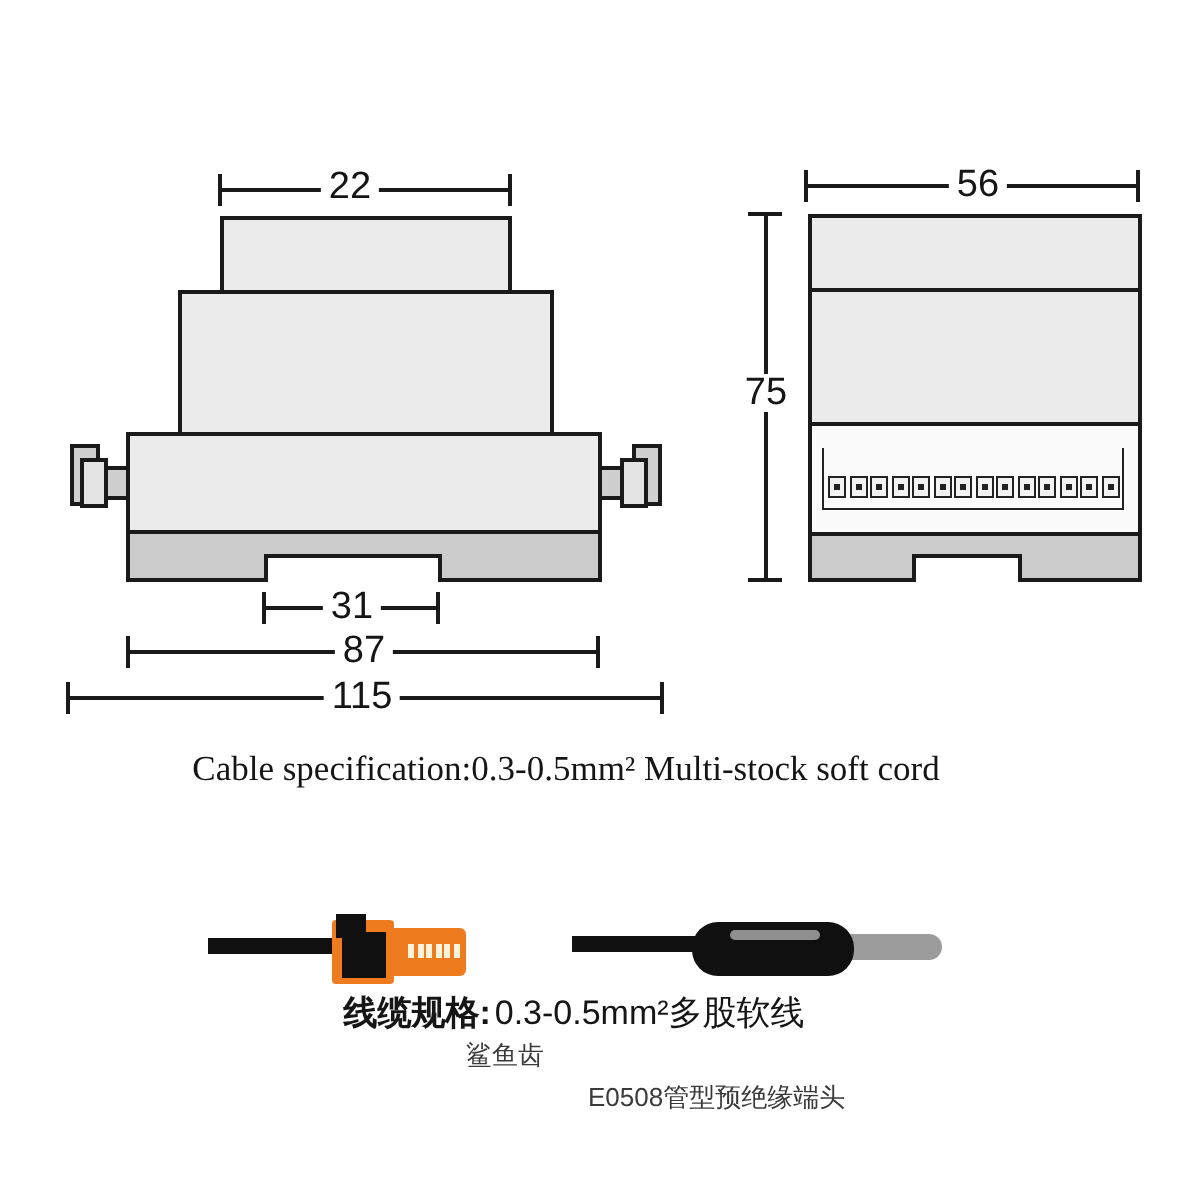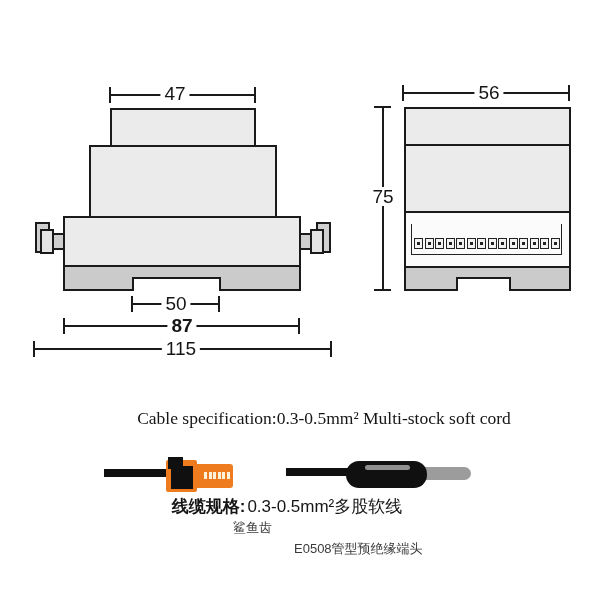--- a/index.html
+++ b/index.html
@@ -48,45 +48,45 @@
 </head>
 <body>
 
 <div id="canvas">
 
   <div class="layer">
 
     <div class="ln" style="left:110px;top:94px;width:146px;height:2px;"></div>
     <div class="ln" style="left:109px;top:87px;width:2px;height:16px;"></div>
     <div class="ln" style="left:254px;top:87px;width:2px;height:16px;"></div>
-    <span class="dim-label" style="left:175px;top:84px;">47</span>
+    <span class="dim-label" style="left:175px;top:84px;">22</span>
 
     <div class="part" style="left:110px;top:108px;width:146px;height:39px;"></div>
     <div class="part" style="left:89px;top:145px;width:188px;height:73px;"></div>
     <div class="part" style="left:63px;top:216px;width:238px;height:51px;"></div>
     <div class="part strip" style="left:63px;top:265px;width:238px;height:26px;"></div>
     <div class="notch" style="left:132px;top:277px;width:89px;height:14px;"></div>
 
     <div class="clip" style="left:35px;top:222px;width:15px;height:31px;"></div>
     <div class="clip" style="left:49px;top:233px;width:16px;height:17px;"></div>
     <div class="clip mid" style="left:40px;top:229px;width:14px;height:25px;"></div>
 
     <div class="clip" style="left:316px;top:222px;width:15px;height:31px;"></div>
     <div class="clip" style="left:299px;top:233px;width:16px;height:17px;"></div>
     <div class="clip mid" style="left:310px;top:229px;width:14px;height:25px;"></div>
 
     <div class="ln" style="left:131px;top:296px;width:2px;height:16px;"></div>
     <div class="ln" style="left:218px;top:296px;width:2px;height:16px;"></div>
     <div class="ln" style="left:132px;top:303px;width:88px;height:2px;"></div>
-    <span class="dim-label" style="left:176px;top:294px;">50</span>
+    <span class="dim-label" style="left:176px;top:294px;">31</span>
 
     <div class="ln" style="left:63px;top:318px;width:2px;height:16px;"></div>
     <div class="ln" style="left:298px;top:318px;width:2px;height:16px;"></div>
     <div class="ln" style="left:64px;top:325px;width:236px;height:2px;"></div>
-    <span class="dim-label" style="left:182px;top:316px;font-weight:bold;">87</span>
+    <span class="dim-label" style="left:182px;top:316px;">87</span>
 
     <div class="ln" style="left:33px;top:341px;width:2px;height:16px;"></div>
     <div class="ln" style="left:330px;top:341px;width:2px;height:16px;"></div>
     <div class="ln" style="left:34px;top:348px;width:296px;height:2px;"></div>
     <span class="dim-label" style="left:181px;top:339px;">115</span>
   </div>
 
   <div class="layer">
 
     <div class="ln" style="left:403px;top:92px;width:167px;height:2px;"></div>
@@ -118,21 +118,21 @@
         <span class="terminal"></span>
       </div>
 
     <div class="ln" style="left:382px;top:107px;width:2px;height:184px;"></div>
     <div class="ln" style="left:374px;top:106px;width:17px;height:2px;"></div>
     <div class="ln" style="left:374px;top:289px;width:17px;height:2px;"></div>
     <span class="dim-label" style="left:383px;top:187px;">75</span>
   </div>
 
   <div class="layer">
-    <div class="serif-caption" style="left:283px;top:408px;margin-left:41px;">Cable specification:0.3-0.5mm² Multi-stock soft cord</div>
+    <div class="serif-caption" style="left:283px;top:374px;">Cable specification:0.3-0.5mm² Multi-stock soft cord</div>
   </div>
 
   <div class="layer">
     <div class="cable" style="left:104px;top:469px;width:66px;height:8px;"></div>
     <div class="orange" style="left:197px;top:464px;width:36px;height:24px;border-radius:0 3px 3px 0;"></div>
     <div class="teeth-row" style="left:204px;top:472px;width:26px;height:7px;">
         <span class="tooth"></span>
         <span class="tooth"></span>
         <span class="tooth"></span>
         <span class="tooth"></span>

